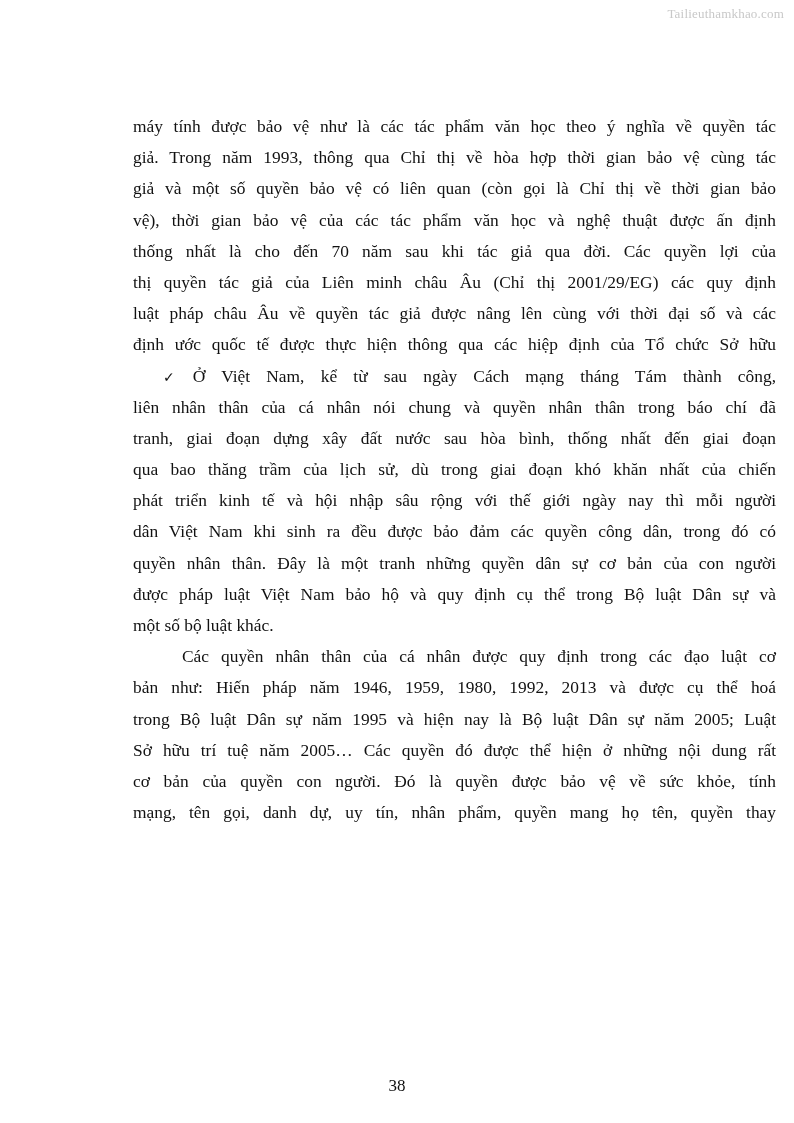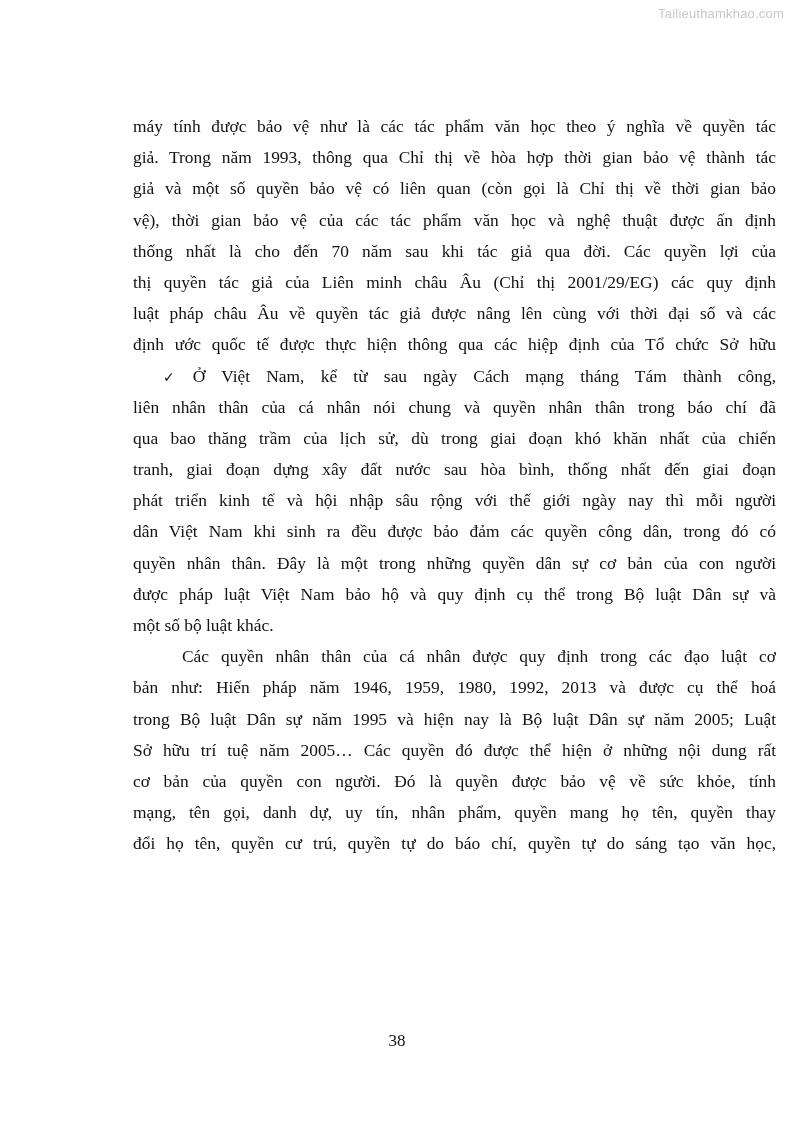--- a/index.html
+++ b/index.html
@@ -12,21 +12,21 @@
       height: 1123px;
       position: relative;
       overflow: hidden;
       font-family: "Liberation Serif", "DejaVu Serif", serif;
       color: #111111;
     }
     .watermark {
       position: absolute;
       top: 6px;
       right: 10px;
-      font-family: Liberation Sans, sans-serif;
+      font-family: Liberation Serif, serif;
       font-size: 13px;
       color: #c8c8c8;
       letter-spacing: 0.2px;
     }
     .page-body {
       position: absolute;
       left: 133px;
       top: 111px;
       width: 643px;
     }
@@ -48,63 +48,62 @@
     .line.check-indent {
       padding-left: 30px;
     }
     .check {
       font-family: "DejaVu Sans", sans-serif;
       font-size: 14px;
       margin-right: 6px;
     }
     .page-number {
       position: absolute;
-      top: 1031px;
+      top: 1076px;
       left: 0;
       width: 794px;
       text-align: center;
       font-size: 17px;
       color: #111111;
     }
   </style>
 </head>
 <body>
 
 <div class="watermark">Tailieuthamkhao.com</div>
 
 <div class="page-body">
 
   <div>
     <span class="line">máy tính được bảo vệ như là các tác phẩm văn học theo ý nghĩa về quyền tác</span>
-    <span class="line">giả. Trong năm 1993, thông qua Chỉ thị về hòa hợp thời gian bảo vệ thành tác</span>
+    <span class="line">giả. Trong năm 1993, thông qua Chỉ thị về hòa hợp thời gian bảo vệ cùng tác</span>
     <span class="line">giả và một số quyền bảo vệ có liên quan (còn gọi là Chỉ thị về thời gian bảo</span>
     <span class="line">vệ), thời gian bảo vệ của các tác phẩm văn học và nghệ thuật được ấn định</span>
     <span class="line">thống nhất là cho đến 70 năm sau khi tác giả qua đời. Các quyền lợi của</span>
     <span class="line">thị quyền tác giả của Liên minh châu Âu (Chỉ thị 2001/29/EG) các quy định</span>
     <span class="line">luật pháp châu Âu về quyền tác giả được nâng lên cùng với thời đại số và các</span>
     <span class="line">định ước quốc tế được thực hiện thông qua các hiệp định của Tổ chức Sở hữu</span>
   </div>
 
   <div>
     <span class="line check-indent"><span class="check">✓</span><span>Ở Việt Nam, kể từ sau ngày Cách mạng tháng Tám thành công,</span></span>
     <span class="line">liên nhân thân của cá nhân nói chung và quyền nhân thân trong báo chí đã</span>
+    <span class="line">tranh, giai đoạn dựng xây đất nước sau hòa bình, thống nhất đến giai đoạn</span>
     <span class="line">qua bao thăng trầm của lịch sử, dù trong giai đoạn khó khăn nhất của chiến</span>
-    <span class="line">tranh, giai đoạn dựng xây đất nước sau hòa bình, thống nhất đến giai đoạn</span>
     <span class="line">phát triển kinh tế và hội nhập sâu rộng với thế giới ngày nay thì mỗi người</span>
     <span class="line">dân Việt Nam khi sinh ra đều được bảo đảm các quyền công dân, trong đó có</span>
-    <span class="line">quyền nhân thân. Đây là một trong những quyền dân sự cơ bản của con người</span>
+    <span class="line">quyền nhân thân. Đây là một tranh những quyền dân sự cơ bản của con người</span>
     <span class="line">được pháp luật Việt Nam bảo hộ và quy định cụ thể trong Bộ luật Dân sự và</span>
     <span class="line last">một số bộ luật khác.</span>
   </div>
 
   <div>
     <span class="line indent">Các quyền nhân thân của cá nhân được quy định trong các đạo luật cơ</span>
     <span class="line">bản như: Hiến pháp năm 1946, 1959, 1980, 1992, 2013 và được cụ thể hoá</span>
     <span class="line">trong Bộ luật Dân sự năm 1995 và hiện nay là Bộ luật Dân sự năm 2005; Luật</span>
     <span class="line">Sở hữu trí tuệ năm 2005… Các quyền đó được thể hiện ở những nội dung rất</span>
     <span class="line">cơ bản của quyền con người. Đó là quyền được bảo vệ về sức khỏe, tính</span>
     <span class="line">mạng, tên gọi, danh dự, uy tín, nhân phẩm, quyền mang họ tên, quyền thay</span>
-    <span class="line">đổi họ tên, quyền cư trú, quyền tự do báo chí, quyền tự do sáng tạo văn học,</span>
   </div>
 
 </div>
 
 <div class="page-number">38</div>
 
 </body></html>

